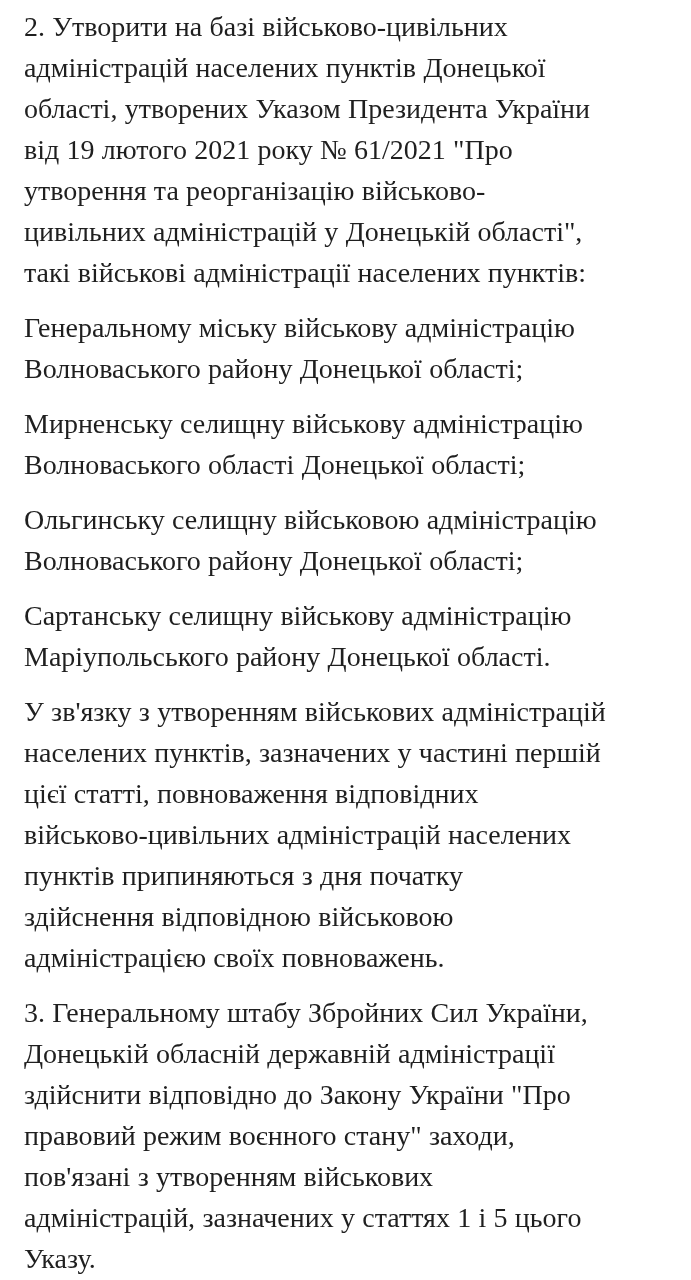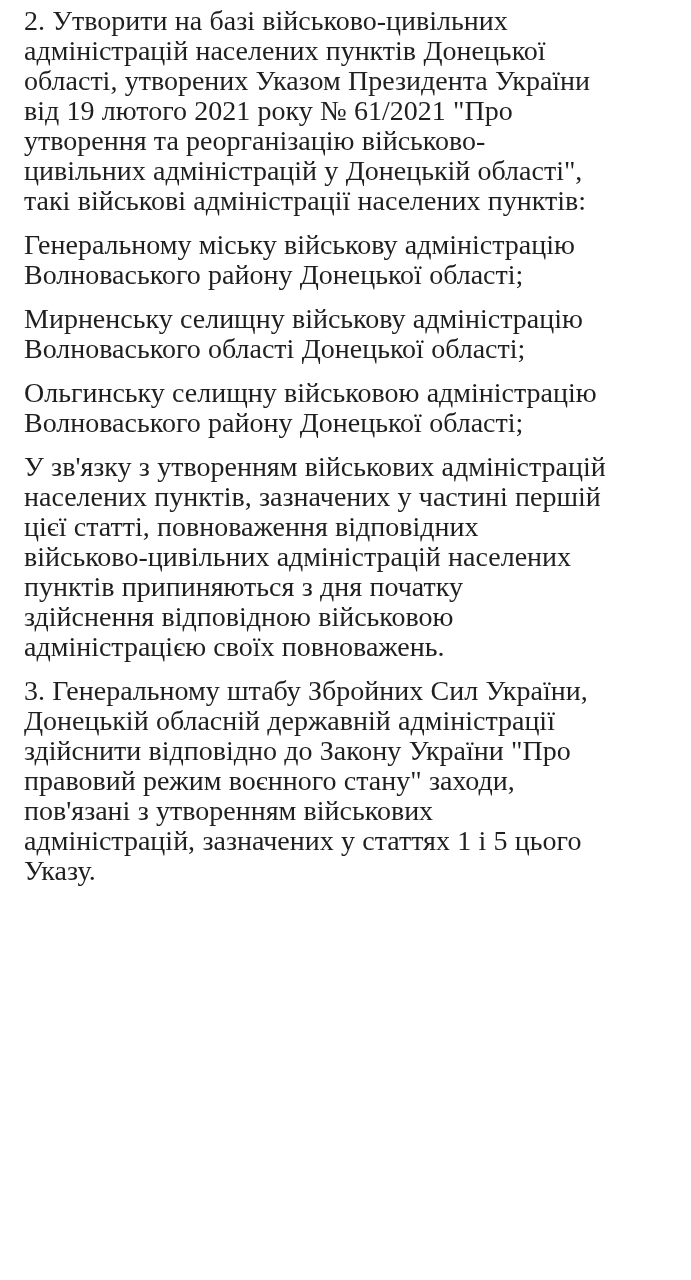--- a/index.html
+++ b/index.html
@@ -12,21 +12,21 @@
     background: #ffffff;
     overflow: hidden;
   }
   .doc {
     box-sizing: border-box;
     width: 691px;
     height: 1280px;
     padding: 6px 18px 0 24px;
     font-family: "Liberation Serif", "DejaVu Serif", serif;
     font-size: 28px;
-    line-height: 30px;
+    line-height: 41px;
     color: #1f1f1f;
     -webkit-font-smoothing: antialiased;
   }
   .doc p {
     margin: 0 0 14px 0;
     white-space: pre-line; 
     word-spacing: 0.01em;
   }
 </style>
 </head>
@@ -39,20 +39,22 @@
 від 19 лютого 2021 року № 61/2021 "Про
 утворення та реорганізацію військово-
 цивільних адміністрацій у Донецькій області",
 такі військові адміністрації населених пунктів:</p>
   <p>Генеральному міську військову адміністрацію
 Волноваського району Донецької області;</p>
   <p>Мирненську селищну військову адміністрацію
 Волноваського області Донецької області;</p>
   <p>Ольгинську селищну військовою адміністрацію
 Волноваського району Донецької області;</p>
+  <p>Сартанську селищну військову адміністрацію
+Маріупольського району Донецької області.</p>
   <p>У зв'язку з утворенням військових адміністрацій
 населених пунктів, зазначених у частині першій
 цієї статті, повноваження відповідних
 військово-цивільних адміністрацій населених
 пунктів припиняються з дня початку
 здійснення відповідною військовою
 адміністрацією своїх повноважень.</p>
   <p>3. Генеральному штабу Збройних Сил України,
 Донецькій обласній державній адміністрації
 здійснити відповідно до Закону України "Про

